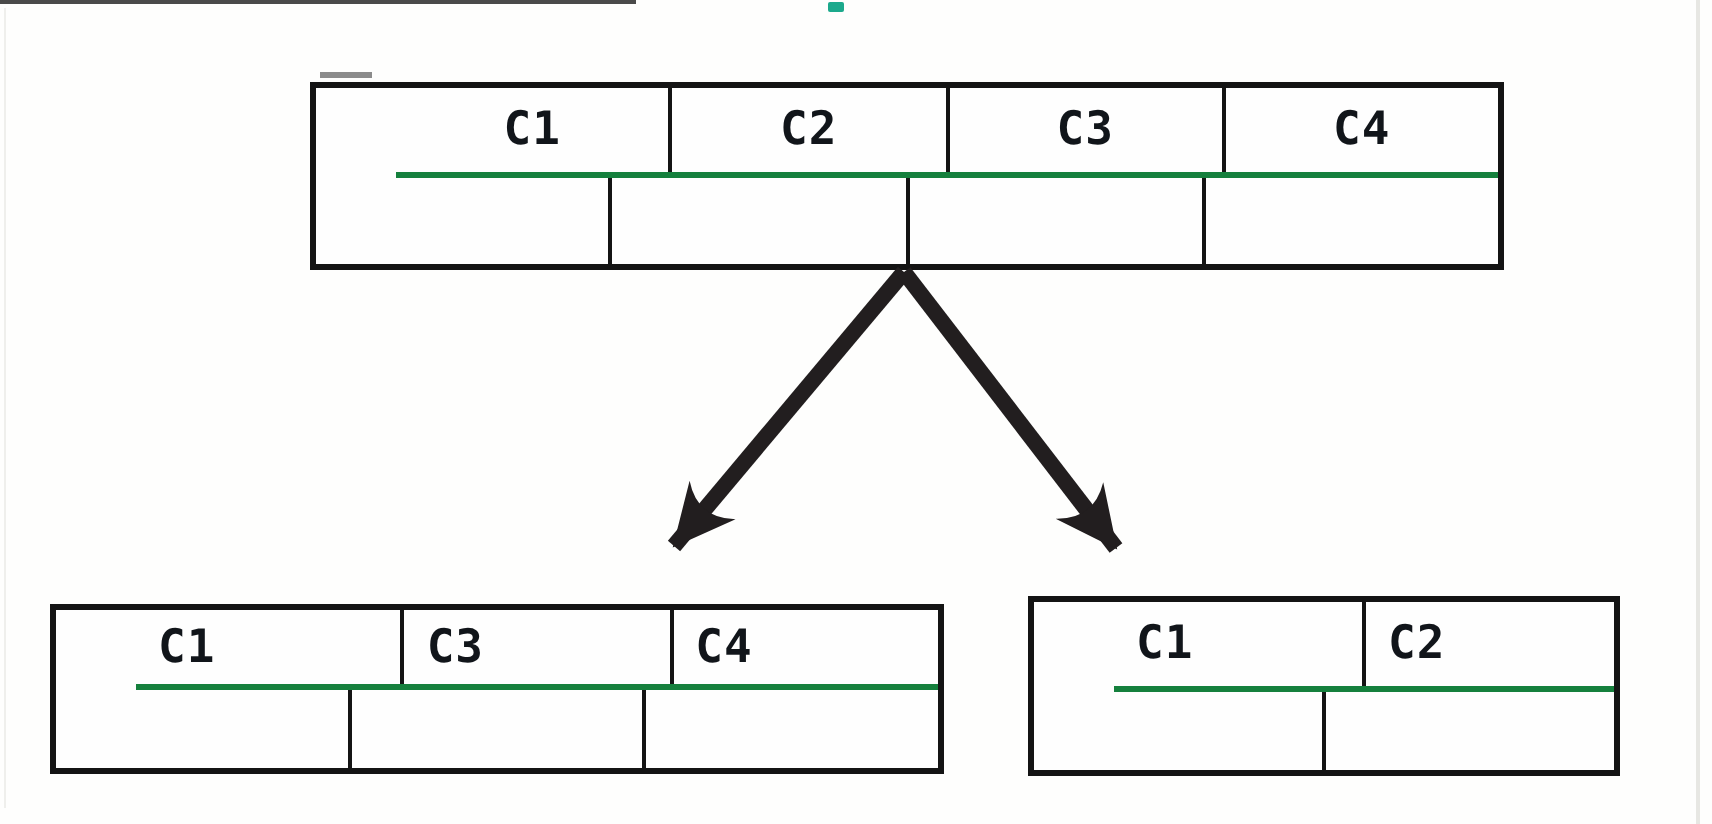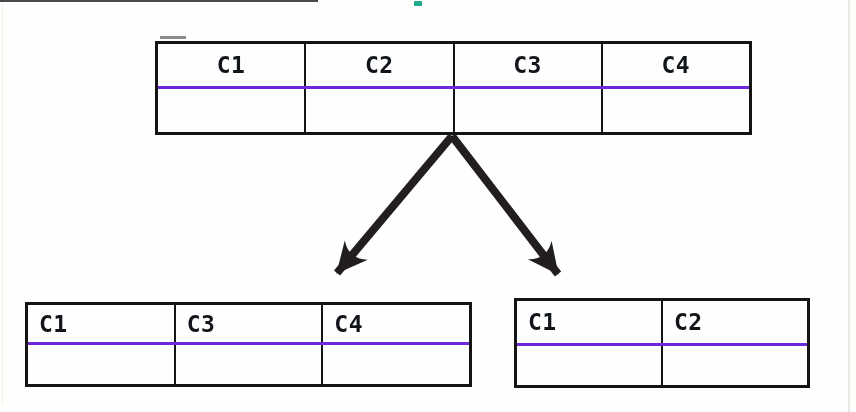--- a/index.html
+++ b/index.html
@@ -48,21 +48,22 @@
     position: absolute;
     box-sizing: border-box;
     border: 3px solid #141414;
     background: #fefefe;
   }
   .tbl .row {
     display: flex;
     box-sizing: border-box;
   }
   .tbl .row.header {
-    border-bottom: 3px solid #6d28d9;
+    border-bottom: 3px solid #15803d;
+    margin-left: 40px;
   }
   .tbl .cell {
     box-sizing: border-box;
     flex: 1 1 0;
     border-right: 2px solid #141414;
     display: flex;
     align-items: center;
     color: #11151a;
     font-size: 23px;
     font-weight: bold;

